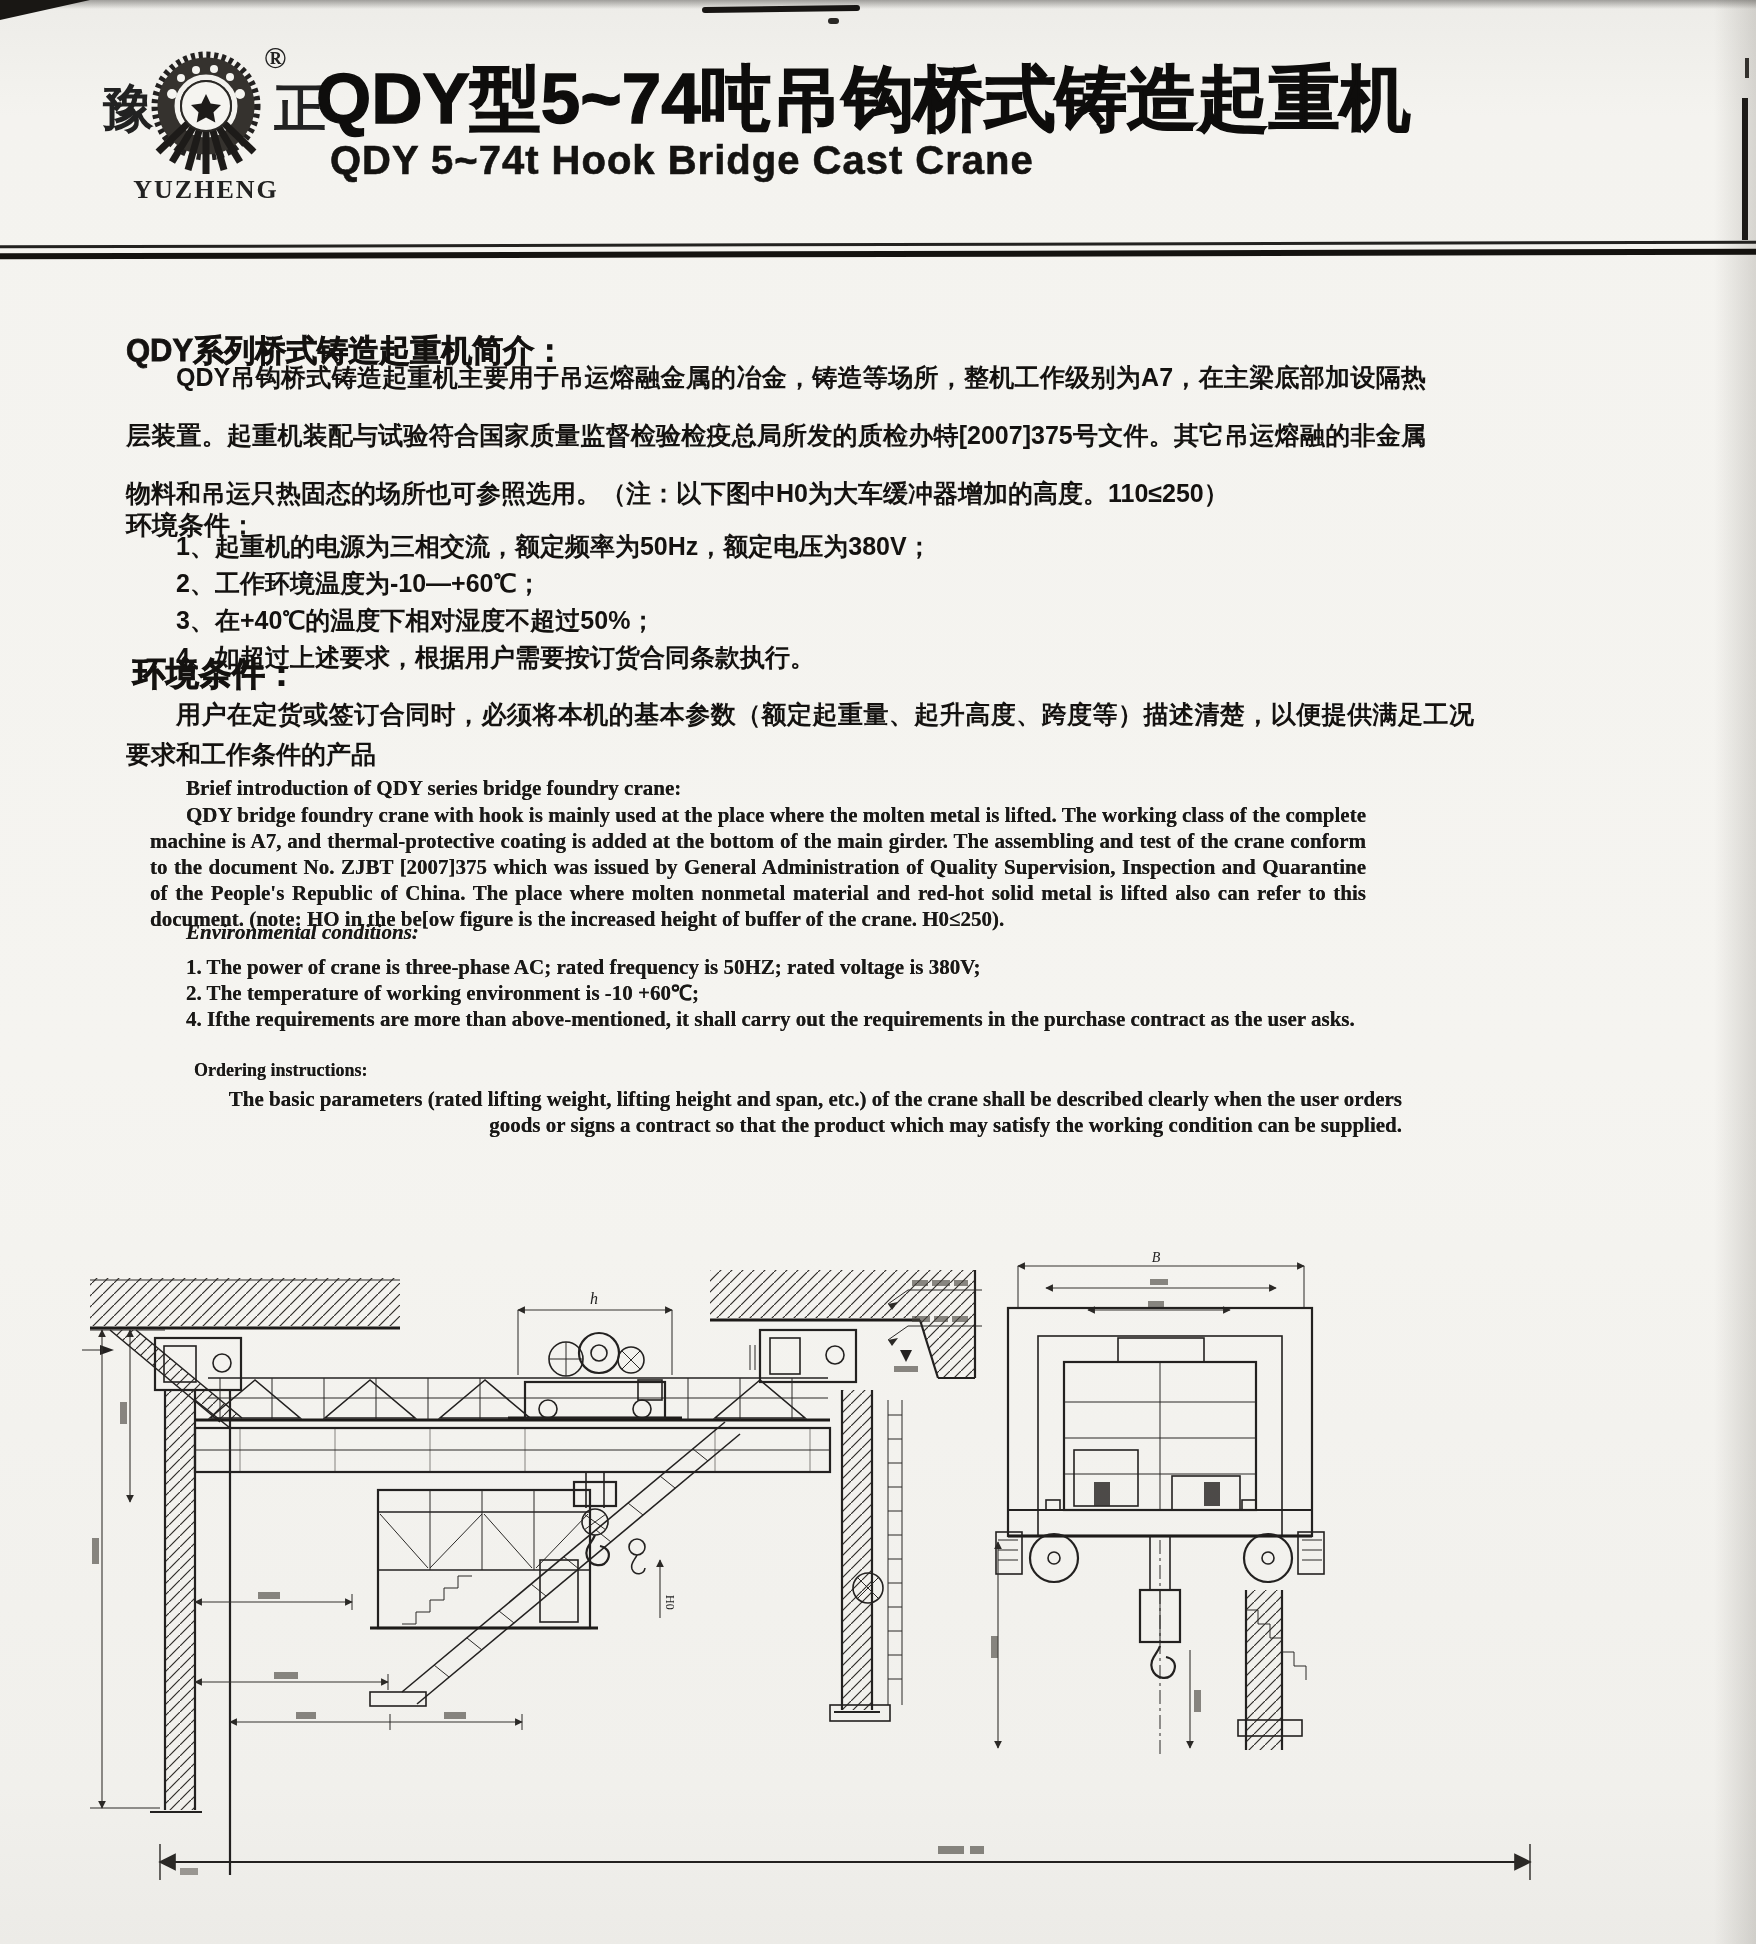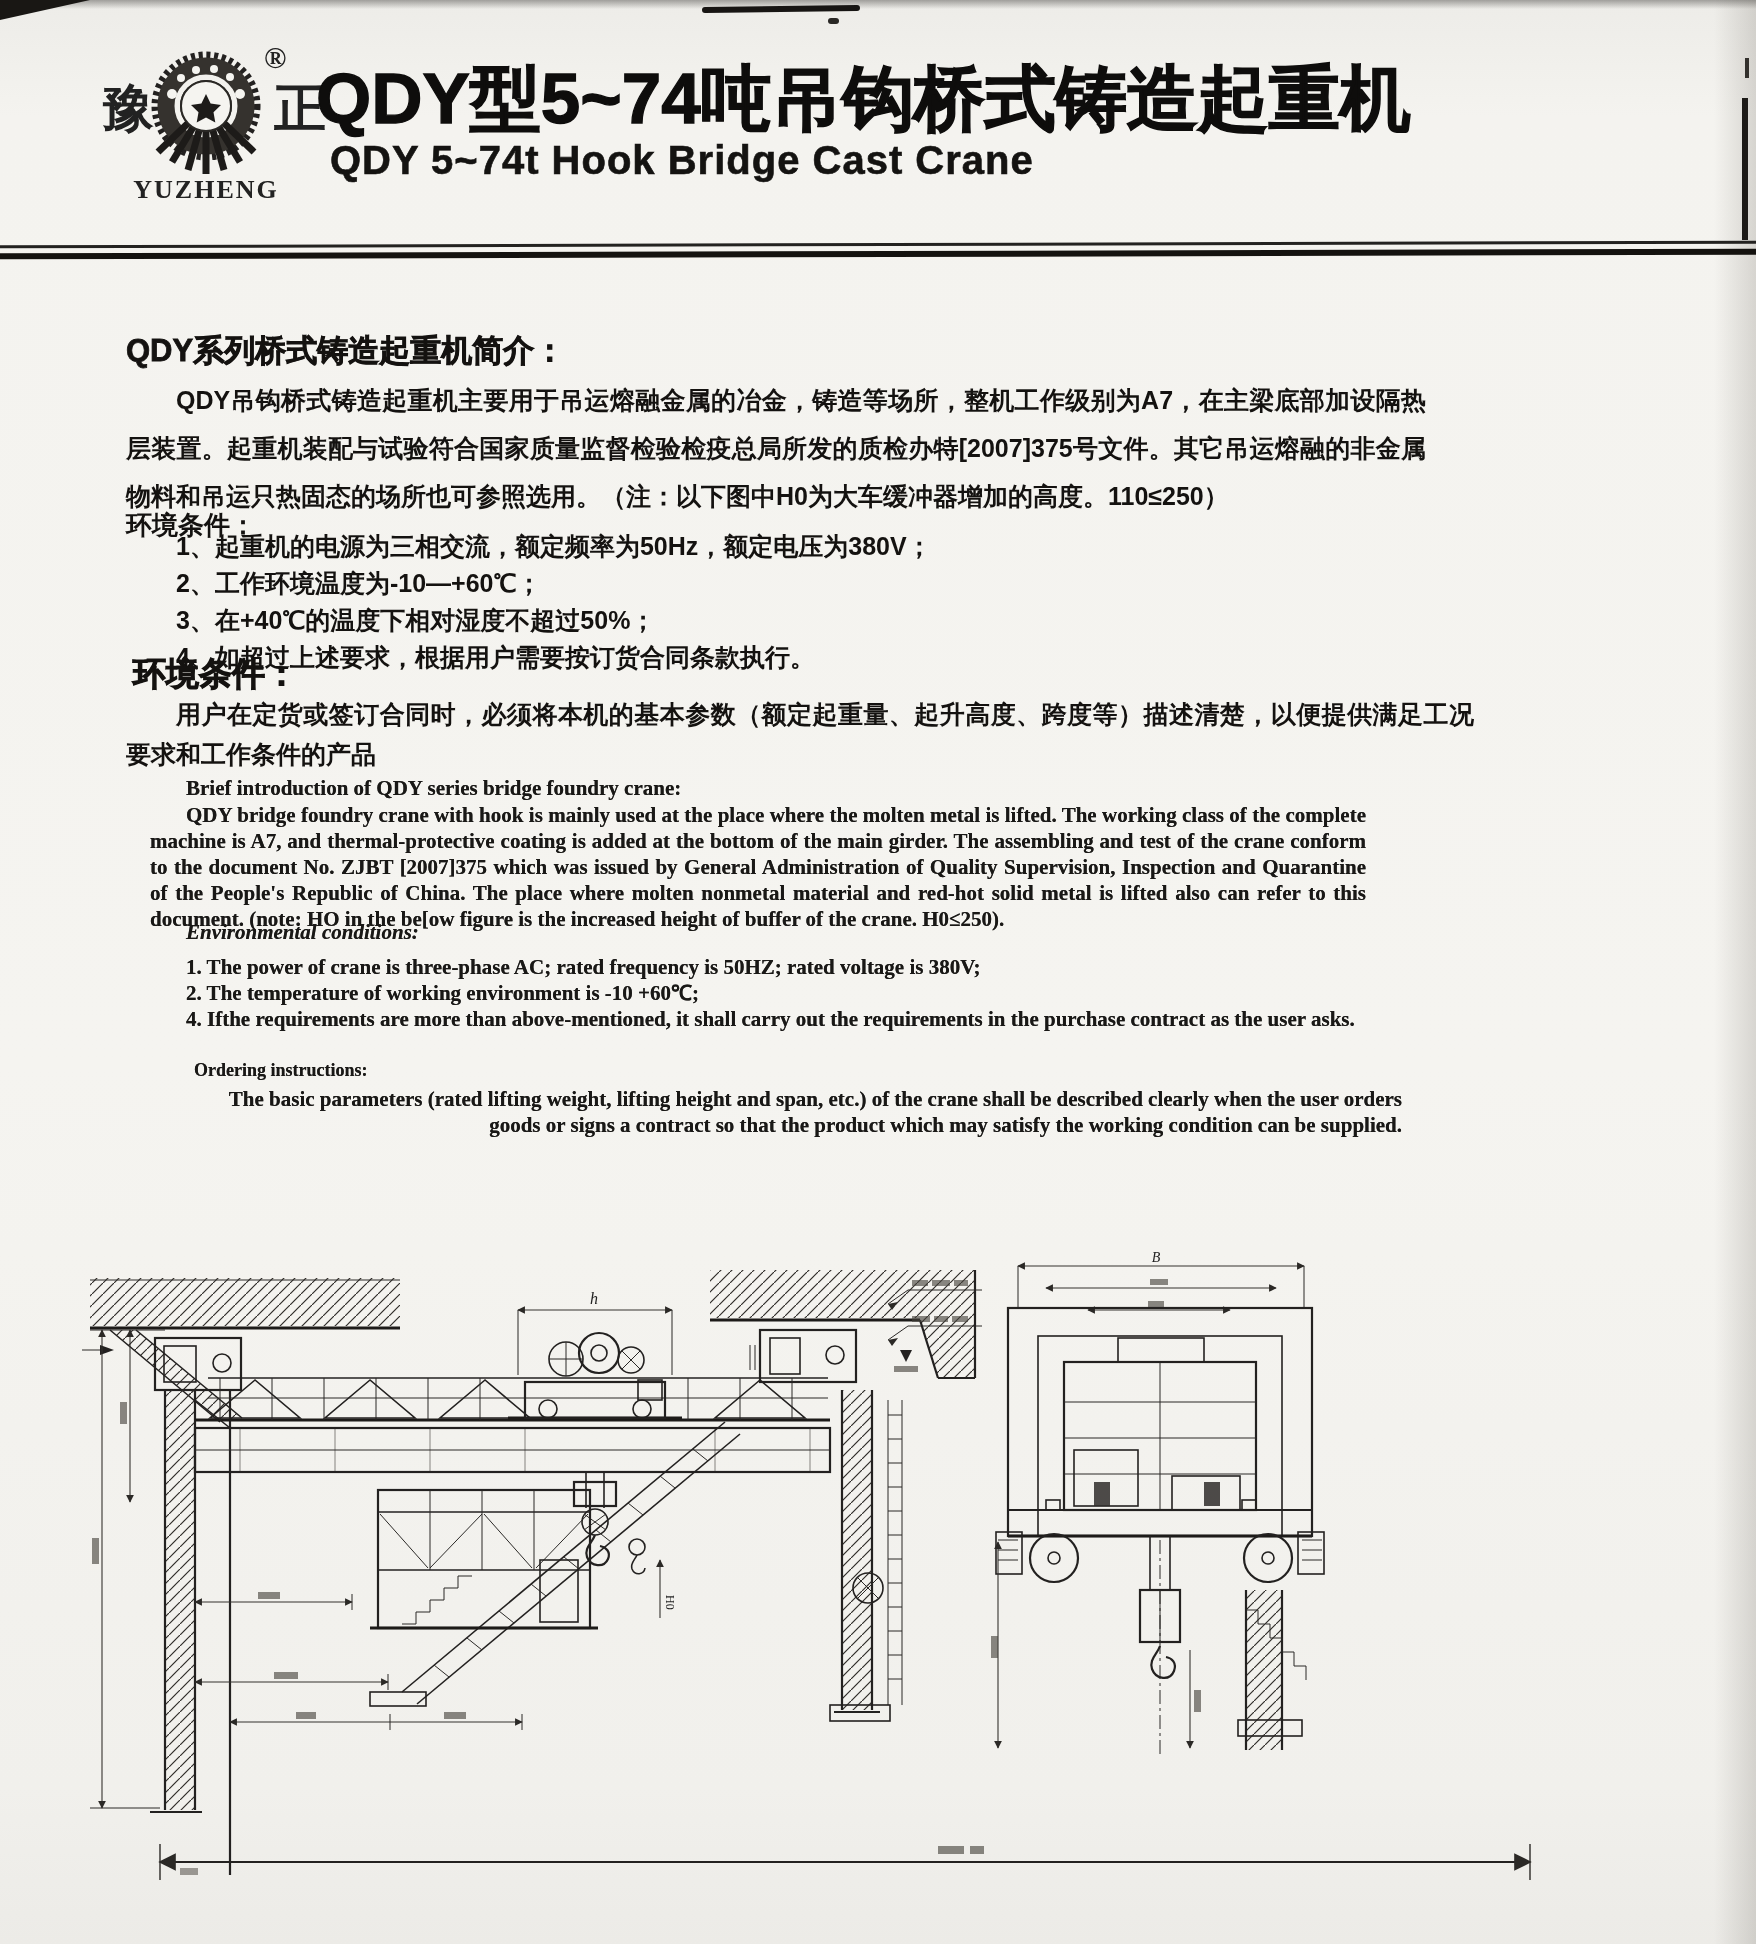--- a/index.html
+++ b/index.html
@@ -21,21 +21,21 @@
   .rule-thick{left:0;top:251px;width:1756px;height:6px;background:#14120f;transform:rotate(-.15deg);}
 
   
   .logo-box{left:84px;top:34px;width:250px;height:170px;}
   .title-cn{left:316px;top:52px;width:1120px;font-size:71px;font-weight:700;letter-spacing:0px;color:#0e0d0c;white-space:nowrap;-webkit-text-stroke:1.3px #0e0d0c;}
   .title-en{left:330px;top:138px;width:700px;text-align:left;font-size:40px;font-weight:700;color:#141311;letter-spacing:1px;white-space:nowrap;-webkit-text-stroke:.6px #141311;}
 
   
   .cn{font-weight:700;color:#141210;}
   .cn-h1{left:126px;top:330px;font-size:31px;-webkit-text-stroke:.8px #141210;}
-  .cn-para{left:126px;top:376px;width:1300px;font-size:25px;line-height:48px;text-indent:50px;text-align:justify;}
+  .cn-para{left:126px;top:348px;width:1300px;font-size:25px;line-height:58px;text-indent:50px;text-align:justify;}
   .cn-env{left:126px;top:508px;font-size:26px;}
   .cn-items{left:176px;top:528px;width:1240px;font-size:25px;line-height:37px;}
   .cn-h2{left:133px;top:652px;font-size:33px;-webkit-text-stroke:1px #141210;}
   .cn-order{left:126px;top:694px;width:1348px;font-size:25px;line-height:40px;text-indent:50px;text-align:justify;}
 
   
   .en{font-family:"Liberation Serif",serif;font-weight:700;color:#191816;text-shadow:0 0 .5px rgba(25,24,22,.8);}
   .en-h1{left:186px;top:776px;font-size:21px;}
   .en-para{left:150px;top:802px;width:1216px;font-size:21px;line-height:26px;text-indent:36px;text-align:justify;}
   .en-env{left:186px;top:920px;font-size:21px;font-style:italic;}

